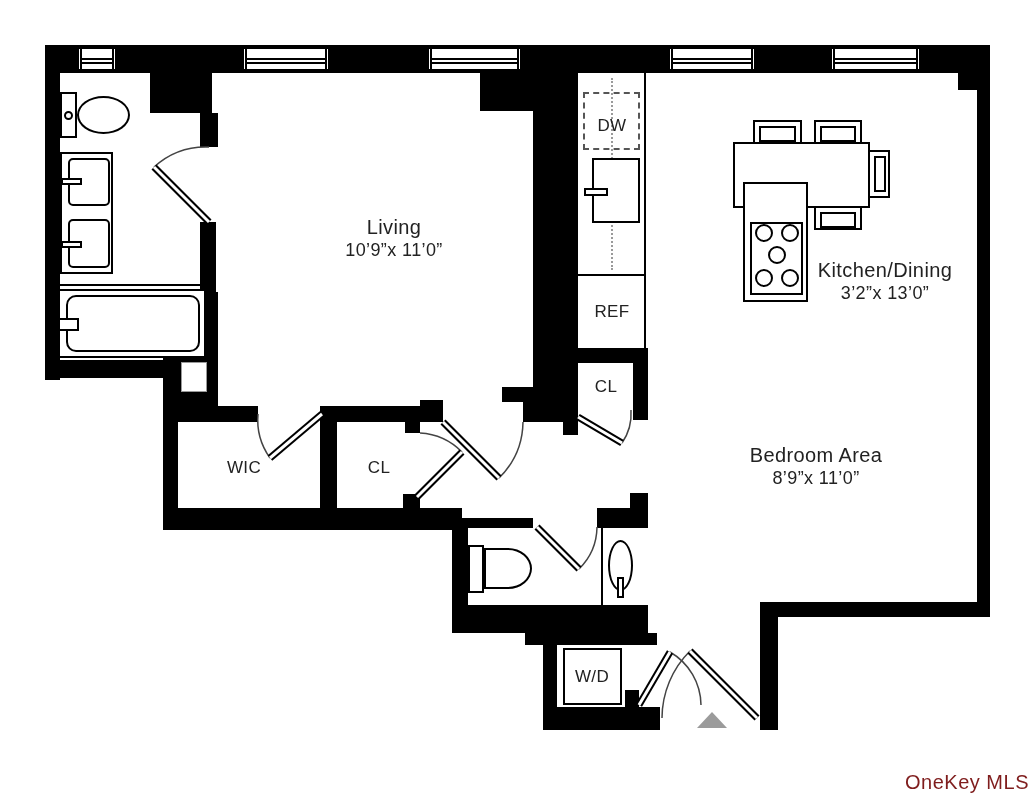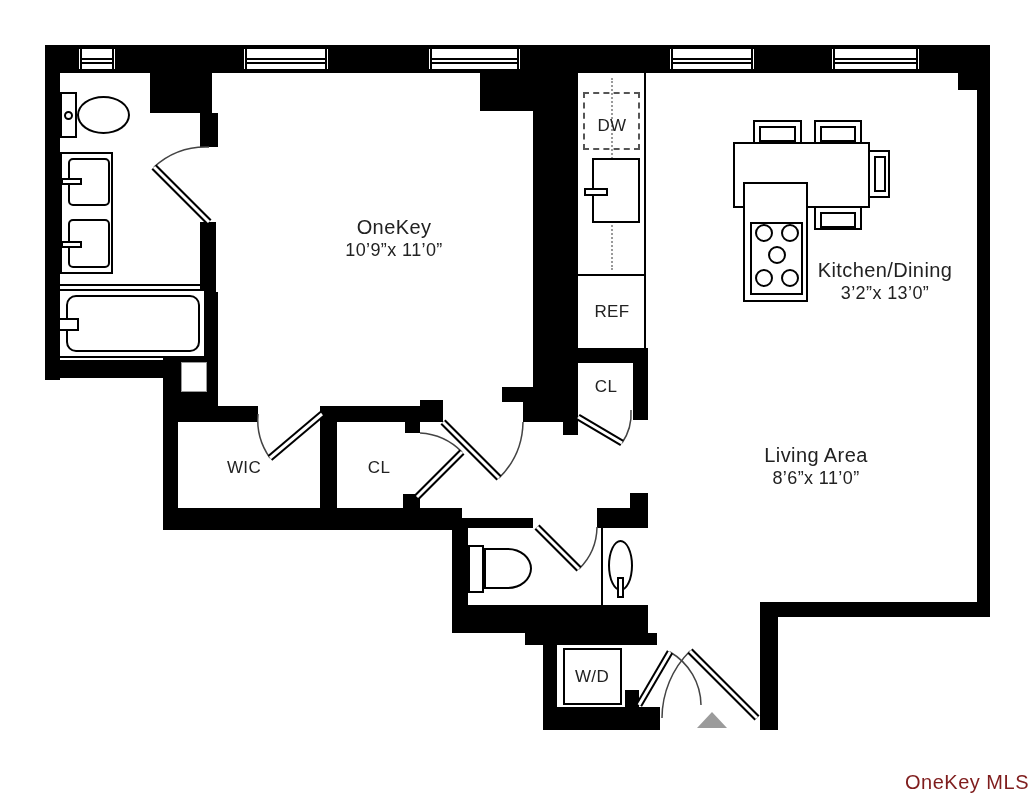--- a/index.html
+++ b/index.html
@@ -175,30 +175,30 @@
       <line x1="639" y1="705" x2="670" y2="652" stroke="#000" stroke-width="7"></line>
       <line x1="639" y1="705" x2="670" y2="652" stroke="#fff" stroke-width="3"></line>
       <line x1="757" y1="718" x2="690" y2="651" stroke="#000" stroke-width="7"></line>
       <line x1="757" y1="718" x2="690" y2="651" stroke="#fff" stroke-width="3"></line>
     </g>
   </svg>
 
   <div id="entry-triangle" style="left:697px;top:712px;border-bottom:16px solid #9b9b9b;"></div>
 
   <div class="lbl" style="left:394px;top:216px;">
-    <div class="room-name">OneKey</div>
+    <div class="room-name">Living</div>
     <div class="room-dims">10’9”x 11’0”</div>
   </div>
   <div class="lbl" style="left:885px;top:259px;">
     <div class="room-name">Kitchen/Dining</div>
     <div class="room-dims">3’2”x 13’0”</div>
   </div>
   <div class="lbl" style="left:816px;top:444px;">
-    <div class="room-name">Living Area</div>
-    <div class="room-dims">8’6”x 11’0”</div>
+    <div class="room-name">Bedroom Area</div>
+    <div class="room-dims">8’9”x 11’0”</div>
   </div>
   <div class="lbl tag" style="left:244px;top:458px;">WIC</div>
   <div class="lbl tag" style="left:379px;top:458px;">CL</div>
   <div class="lbl tag" style="left:606px;top:377px;">CL</div>
   <div class="lbl tag" style="left:612px;top:116px;">DW</div>
   <div class="lbl tag" style="left:612px;top:302px;">REF</div>
   <div class="lbl tag" style="left:592px;top:667px;">W/D</div>
 
   <div id="watermark" style="color:#7f1d1d;">OneKey MLS</div>
 

